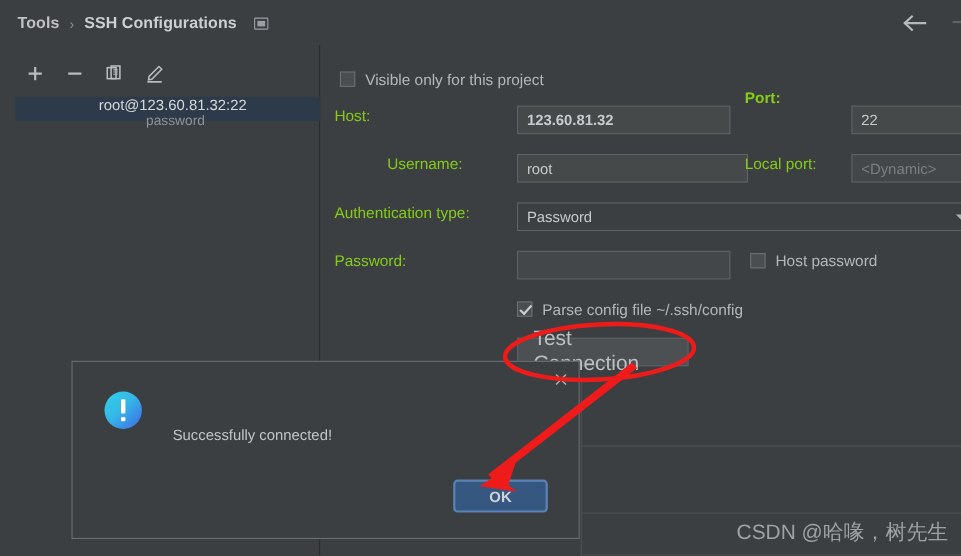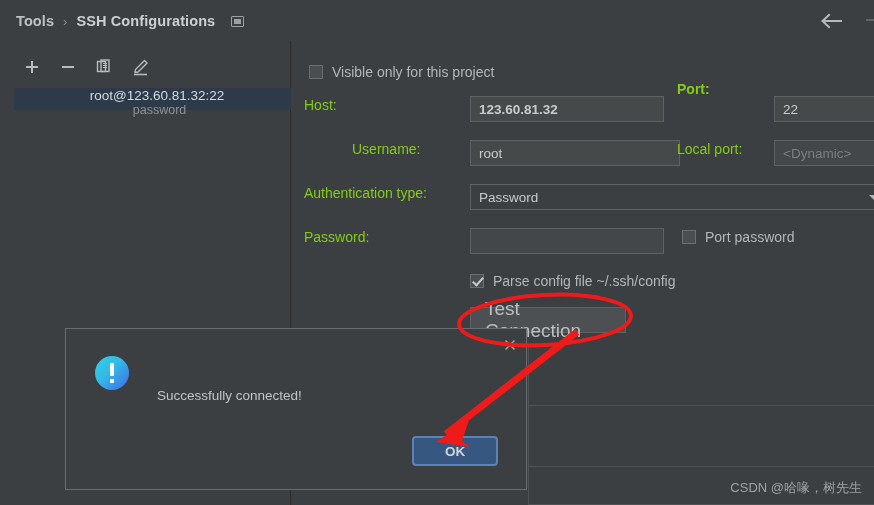--- a/index.html
+++ b/index.html
@@ -285,21 +285,21 @@
     left: 0; top: 0;
     width: 874px; height: 505px;
     pointer-events: none;
     z-index: 40;
   }
 
   
   .watermark {
     position: absolute;
     right: 12px; bottom: 8px;
-    font-size: 13px;
+    font-size: 19px;
     color: #9ea2a5;
     font-family: "Liberation Sans", sans-serif;
     z-index: 30;
   }
 </style>
 </head>
 <body>
 
 <div class="header">
   <div class="breadcrumb">
@@ -391,21 +391,21 @@
     <span>Password</span>
     <span class="combo-arrow"></span>
   </div>
 
   <div class="row" style="left:12px; top:188px;">
     <span class="lbl">Password:</span>
   </div>
   <div class="txtfield empty" style="position:absolute; left:178px; top:187px; width:194px;"></div>
   <div class="row" style="left:390px; top:188px;">
     <span class="cbx"></span>
-    <span class="cbx-label">Port password</span>
+    <span class="cbx-label">Host password</span>
   </div>
 
   <div class="row" style="left:178px; top:232px;align-items:center;">
     <span class="cbx checked"></span>
     <span class="cbx-label">Parse config file ~/.ssh/config</span>
   </div>
 
   <div class="btn" style="position:absolute; left:178px; top:266px; width:156px;">Test Connection</div>
 
   <div class="sep-v" style="left:236px; top:306px; height:158px;"></div>

